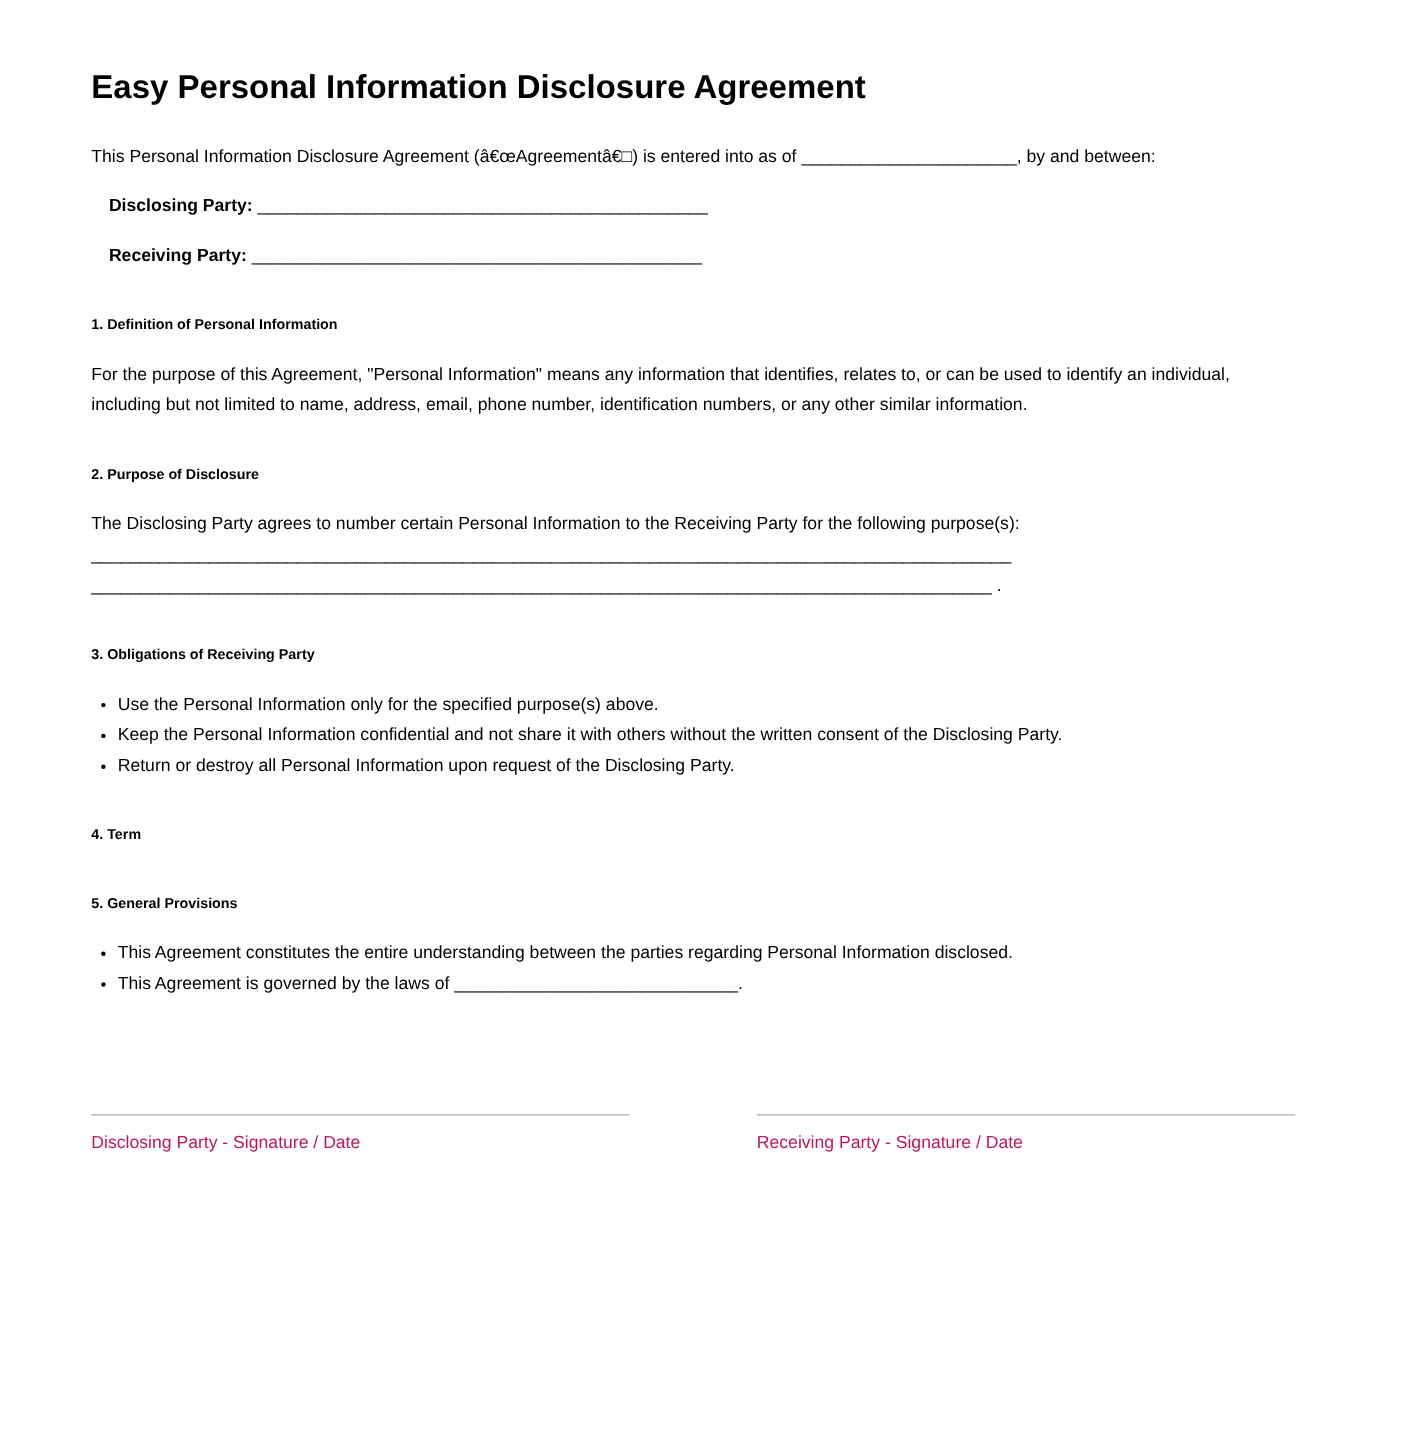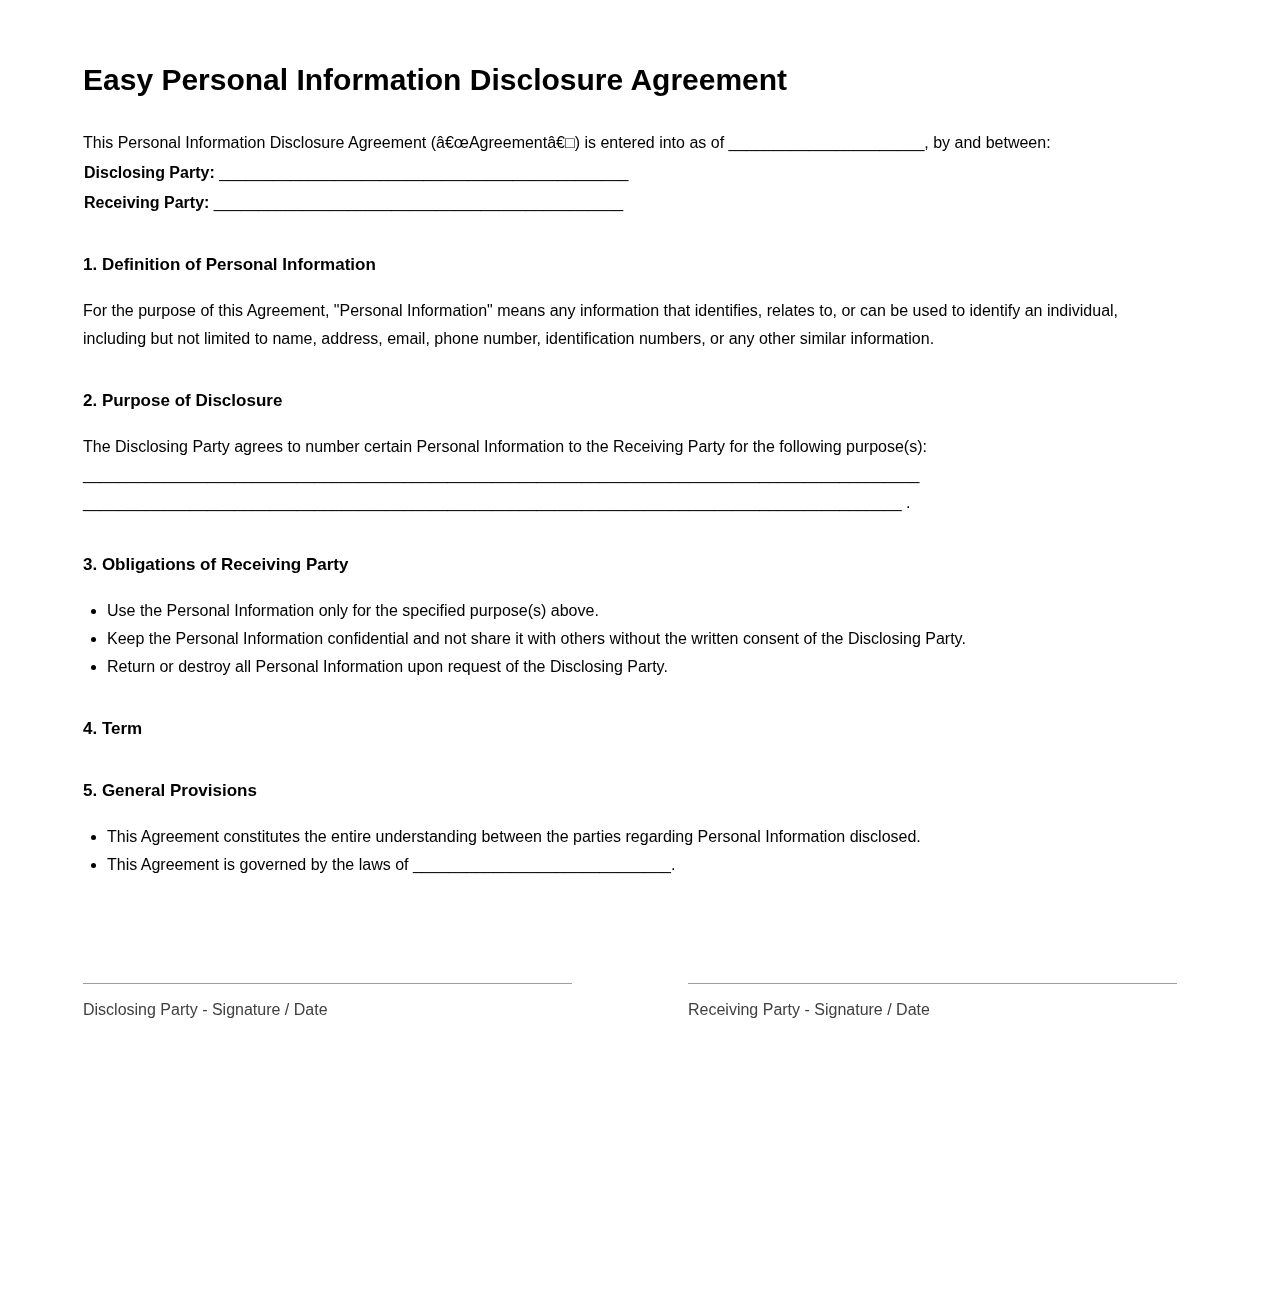--- a/index.html
+++ b/index.html
@@ -23,26 +23,26 @@
 
   p.body-text {
     line-height: 28px;
     margin: 0;
   }
 
   .intro { margin-bottom: 18px; }
 
   .parties p {
     line-height: 29px;
-    margin: 1px;
+    margin: 16px;
   }
   .parties strong { font-weight: bold; }
 
   h2.section-heading {
-    font-size: 17px;
+    font-size: 13px;
     line-height: 28px;
     font-weight: bold;
     margin: 34px 0 18px 0;
   }
 
   .blank {
     white-space: nowrap;
     letter-spacing: 0;
   }
 
@@ -68,21 +68,21 @@
   }
   .sig-col { width: 498px; }
   .sig-line {
     border-top: 1px solid #9e9e9e;
     height: 0;
   }
   .sig-label {
     margin-top: 14px;
     font-size: 16px;
     line-height: 24px;
-    color: #404040;
+    color: #be185d;
   }
 </style>
 </head>
 <body>
 
 <div class="page">
 
   <h1 class="doc-title">Easy Personal Information Disclosure Agreement</h1>
 
   <p class="body-text intro">

